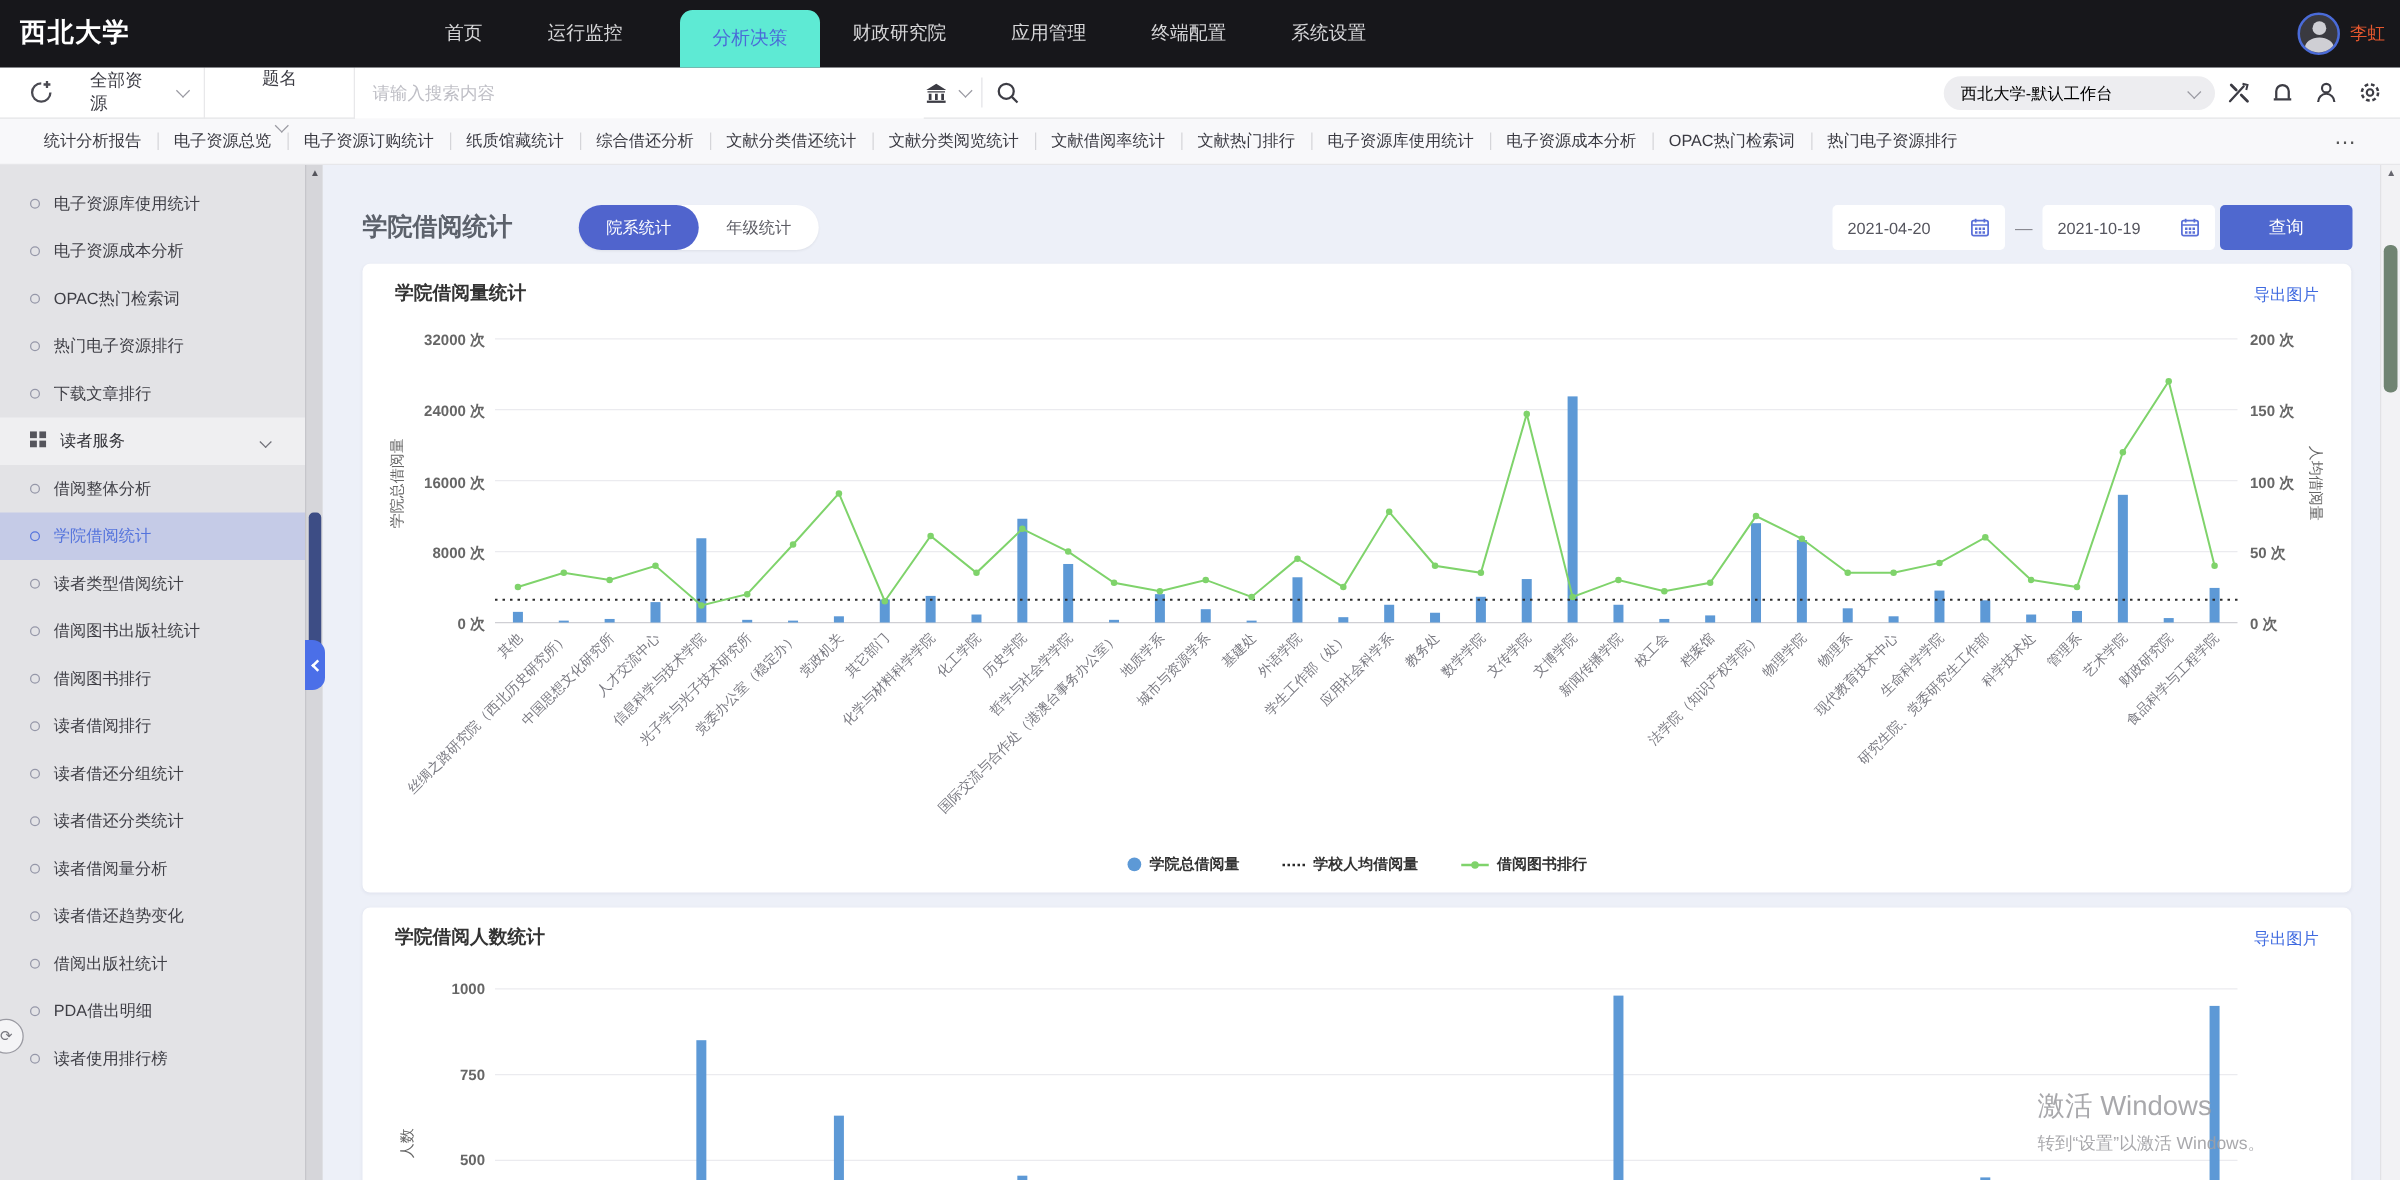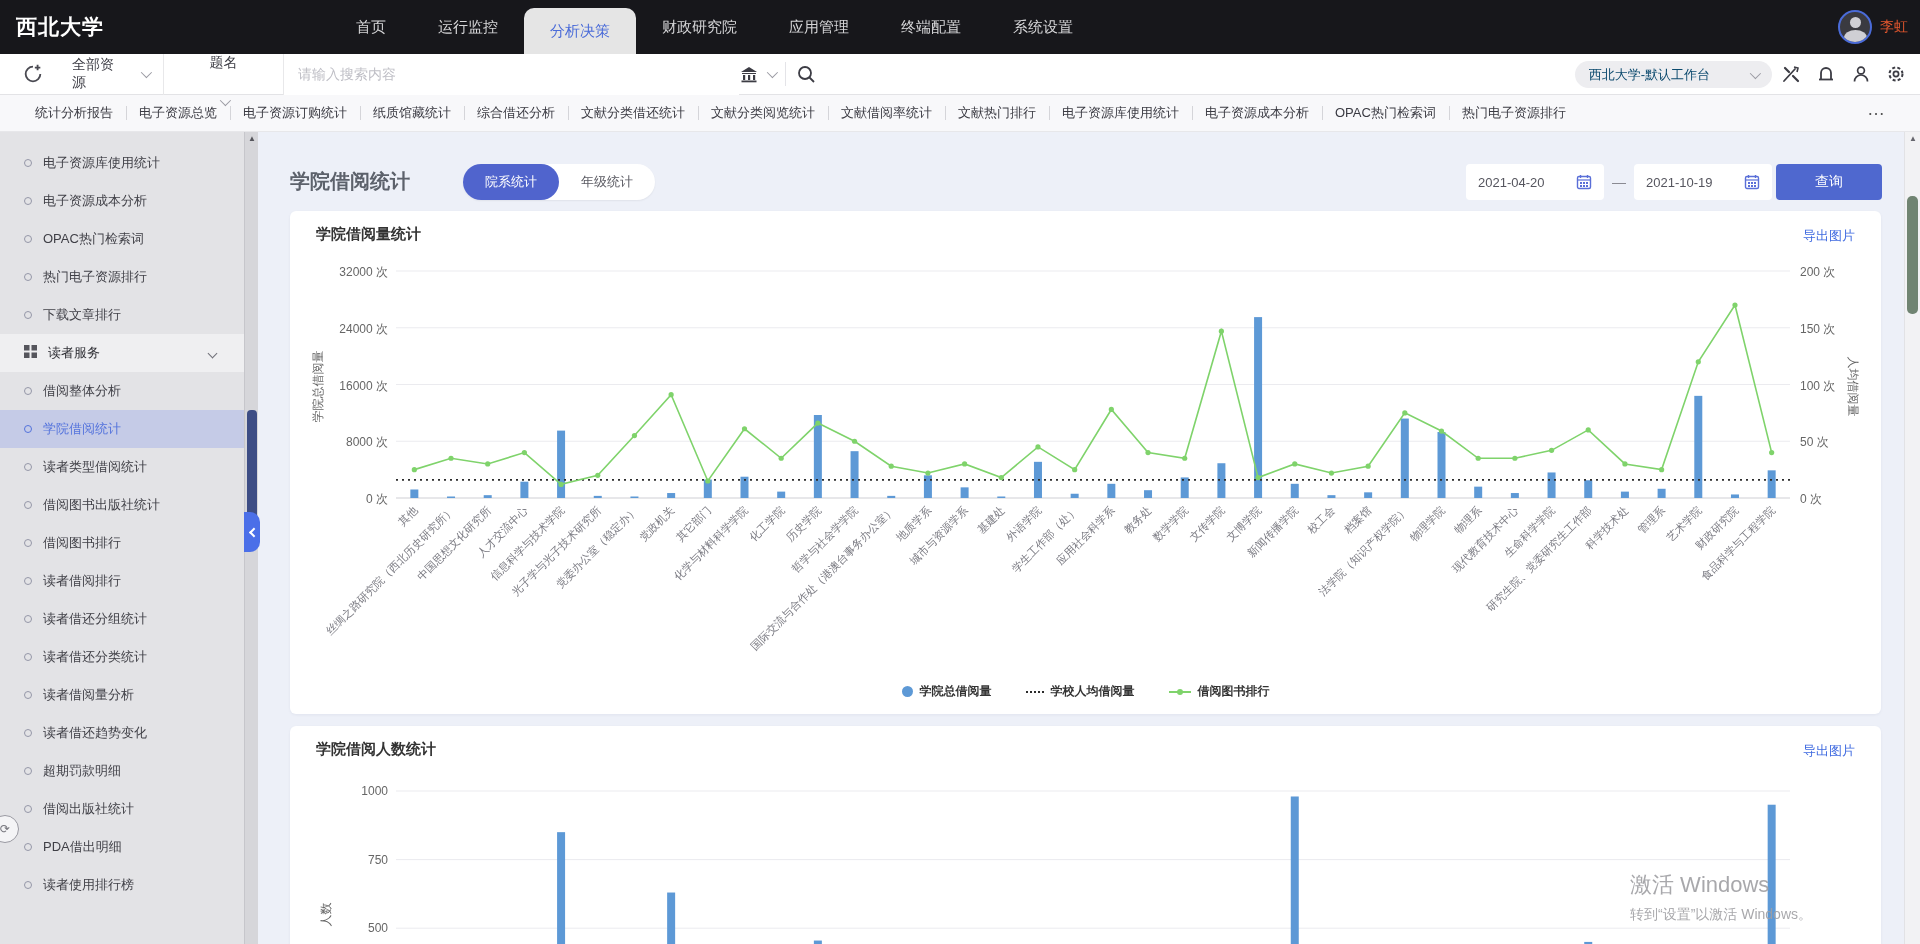--- a/index.html
+++ b/index.html
@@ -3,38 +3,38 @@
 <meta charset="utf-8">
 <style>
 * { box-sizing: border-box; margin: 0; padding: 0; }
 html,body { width:1920px; height:944px; overflow:hidden; font-family:"Liberation Sans","DejaVu Sans",sans-serif; background:#edf0f8; position:relative; }
 
 
 .topnav{position:absolute;top:0;left:0;right:0;height:54px;background:#17171b;display:flex;align-items:flex-end;color:#d6d6d8;z-index:30;}
 .logo{position:absolute;left:16px;top:0;height:54px;line-height:54px;font-size:21px;font-weight:bold;color:#fff;letter-spacing:1px;}
 .nav-items{display:flex;margin-left:330px;align-items:flex-end;height:54px;}
 .nav-item{padding:0 26px;height:54px;line-height:54px;font-size:15px;cursor:pointer;white-space:nowrap;}
-.nav-item.active{background:#e5e5e5;color:#4a6bd8;border-radius:10px 10px 0 0;height:46px;line-height:46px;}
+.nav-item.active{background:#5eead4;color:#4a6bd8;border-radius:10px 10px 0 0;height:46px;line-height:46px;margin-left:20px;}
 .user{position:absolute;right:12px;top:0;height:54px;display:flex;align-items:center;gap:8px;}
 .avatar{width:34px;height:34px;border-radius:50%;border:2px solid #4a6bd8;background:#3a3a40;position:relative;overflow:hidden;}
 .avatar::before{content:"";position:absolute;left:10px;top:5px;width:11px;height:11px;border-radius:50%;background:#cfcfd4;}
 .avatar::after{content:"";position:absolute;left:4px;top:18px;width:23px;height:16px;border-radius:50% 50% 0 0;background:#cfcfd4;}
 .user-name{color:#e4572e;font-size:14px;}
 
 
 .toolbar{position:absolute;top:54px;left:0;right:0;height:41px;background:#fff;border-bottom:1px solid #e3e3e6;display:flex;align-items:center;z-index:29;}
 .tb-ic{width:22px;height:22px;margin-left:22px;flex:none;}
 .tb-sel{height:41px;display:flex;align-items:center;border-right:1px solid #e8e8ea;padding:0 14px;gap:26px;font-size:14px;color:#3c3c44;cursor:pointer;}
 .tb-sel.first{margin-left:14px;width:106px;justify-content:space-between;}
 .tb-sel.second{width:120px;justify-content:space-between;flex-direction:column;}
 .chev{width:8px;height:8px;border-right:1.5px solid #9a9aa2;border-bottom:1.5px solid #9a9aa2;transform:rotate(45deg) translateY(-2px);flex:none;}
 .tb-search{flex:none;width:455px;height:41px;border:none;outline:none;font-size:14px;padding:0 14px;color:#333;}
 .tb-search::placeholder{color:#bfbfc6;}
 .tb-divider{width:1px;height:24px;background:#e4e4e8;margin:0 10px;}
-.ws-pill{position:absolute;right:148px;top:7px;height:27px;background:#ededf0;border-radius:14px;display:flex;align-items:center;padding:0 14px;gap:40px;font-size:13px;color:#0c4a6e;cursor:pointer;}
+.ws-pill{position:absolute;right:148px;top:7px;height:27px;background:#ededf0;border-radius:14px;display:flex;align-items:center;padding:0 14px;gap:60px;font-size:13px;color:#000000;cursor:pointer;}
 .tb-right-ics{position:absolute;right:14px;top:10px;display:flex;gap:15px;}
 .tb-right-ics svg{cursor:pointer;}
 
 
 .tabbar{position:absolute;top:95px;left:0;right:0;height:37px;background:#f8f8fa;display:flex;align-items:center;padding-left:22px;border-bottom:1px solid #e7e7ea;z-index:28;text-align:center;}
 .tab{font-size:13px;color:#3a3a42;padding:0 13px;position:relative;white-space:nowrap;cursor:pointer;}
 .tab + .tab::before{content:"";position:absolute;left:0;top:50%;margin-top:-7px;width:1px;height:14px;background:#d5d5d9;}
 .tab-more{position:absolute;right:34px;top:4px;font-size:18px;color:#555;letter-spacing:1px;cursor:pointer;}
 
 
@@ -62,21 +62,21 @@
 .date-box{width:138px;height:36px;background:#fff;border-radius:4px;display:flex;align-items:center;justify-content:space-between;padding:0 12px;font-size:13px;color:#55555e;cursor:pointer;}
 .date-dash{color:#8a8a92;font-size:14px;margin:0 4px;}
 .query-btn{width:106px;height:36px;background:#4f68cf;color:#fff;border:none;border-radius:4px;font-size:14px;cursor:pointer;}
 
 .card{position:absolute;left:32px;width:1591px;background:#fff;border-radius:6px;box-shadow:0 1px 3px rgba(30,40,90,.06);}
 #card1{top:79px;height:503px;}
 #card2{top:594px;height:520px;}
 .card-title{position:absolute;left:26px;top:14px;font-size:15px;font-weight:bold;color:#333;}
 .export{position:absolute;right:26px;top:16px;font-size:13px;color:#3f6ae0;cursor:pointer;}
 .chart{position:absolute;left:0;top:40px;width:1591px;height:465px;}
-.ytick{position:absolute;font-size:12px;color:#666;width:84px;}
+.ytick{position:absolute;font-size:12px;color:#666;width:84px;font-weight:bold;}
 .ytick.left{text-align:right;}
 .ytick.right{text-align:left;}
 .axis-name{position:absolute;width:100px;text-align:center;font-size:12px;color:#666;white-space:nowrap;}
 .xlabels, .chart svg{position:absolute;left:0;top:0;}
 .legend{position:absolute;left:0;right:0;top:432px;display:flex;justify-content:center;gap:34px;align-items:center;}
 .legend-item{display:flex;align-items:center;gap:7px;font-size:12px;color:#333;font-weight:bold;cursor:pointer;}
 .lm-bar{width:11px;height:11px;border-radius:50%;}
 .lm-dot{width:18px;height:0;border-top:2px dotted #2b2b2b;}
 .lm-line{width:22px;height:2px;position:relative;}
 .lm-line i{position:absolute;left:8px;top:-2px;width:6px;height:6px;border-radius:50%;}
@@ -243,24 +243,20 @@
       <span class="dot"></span>
       <span>读者借还分类统计</span>
     </div>
     <div class="side-item">
       <span class="dot"></span>
       <span>读者借阅量分析</span>
     </div>
     <div class="side-item">
       <span class="dot"></span>
       <span>读者借还趋势变化</span>
-    </div>
-    <div class="side-item">
-      <span class="dot"></span>
-      <span>超期罚款明细</span>
     </div>
     <div class="side-item">
       <span class="dot"></span>
       <span>借阅出版社统计</span>
     </div>
     <div class="side-item">
       <span class="dot"></span>
       <span>PDA借出明细</span>
     </div>
     <div class="side-item">

